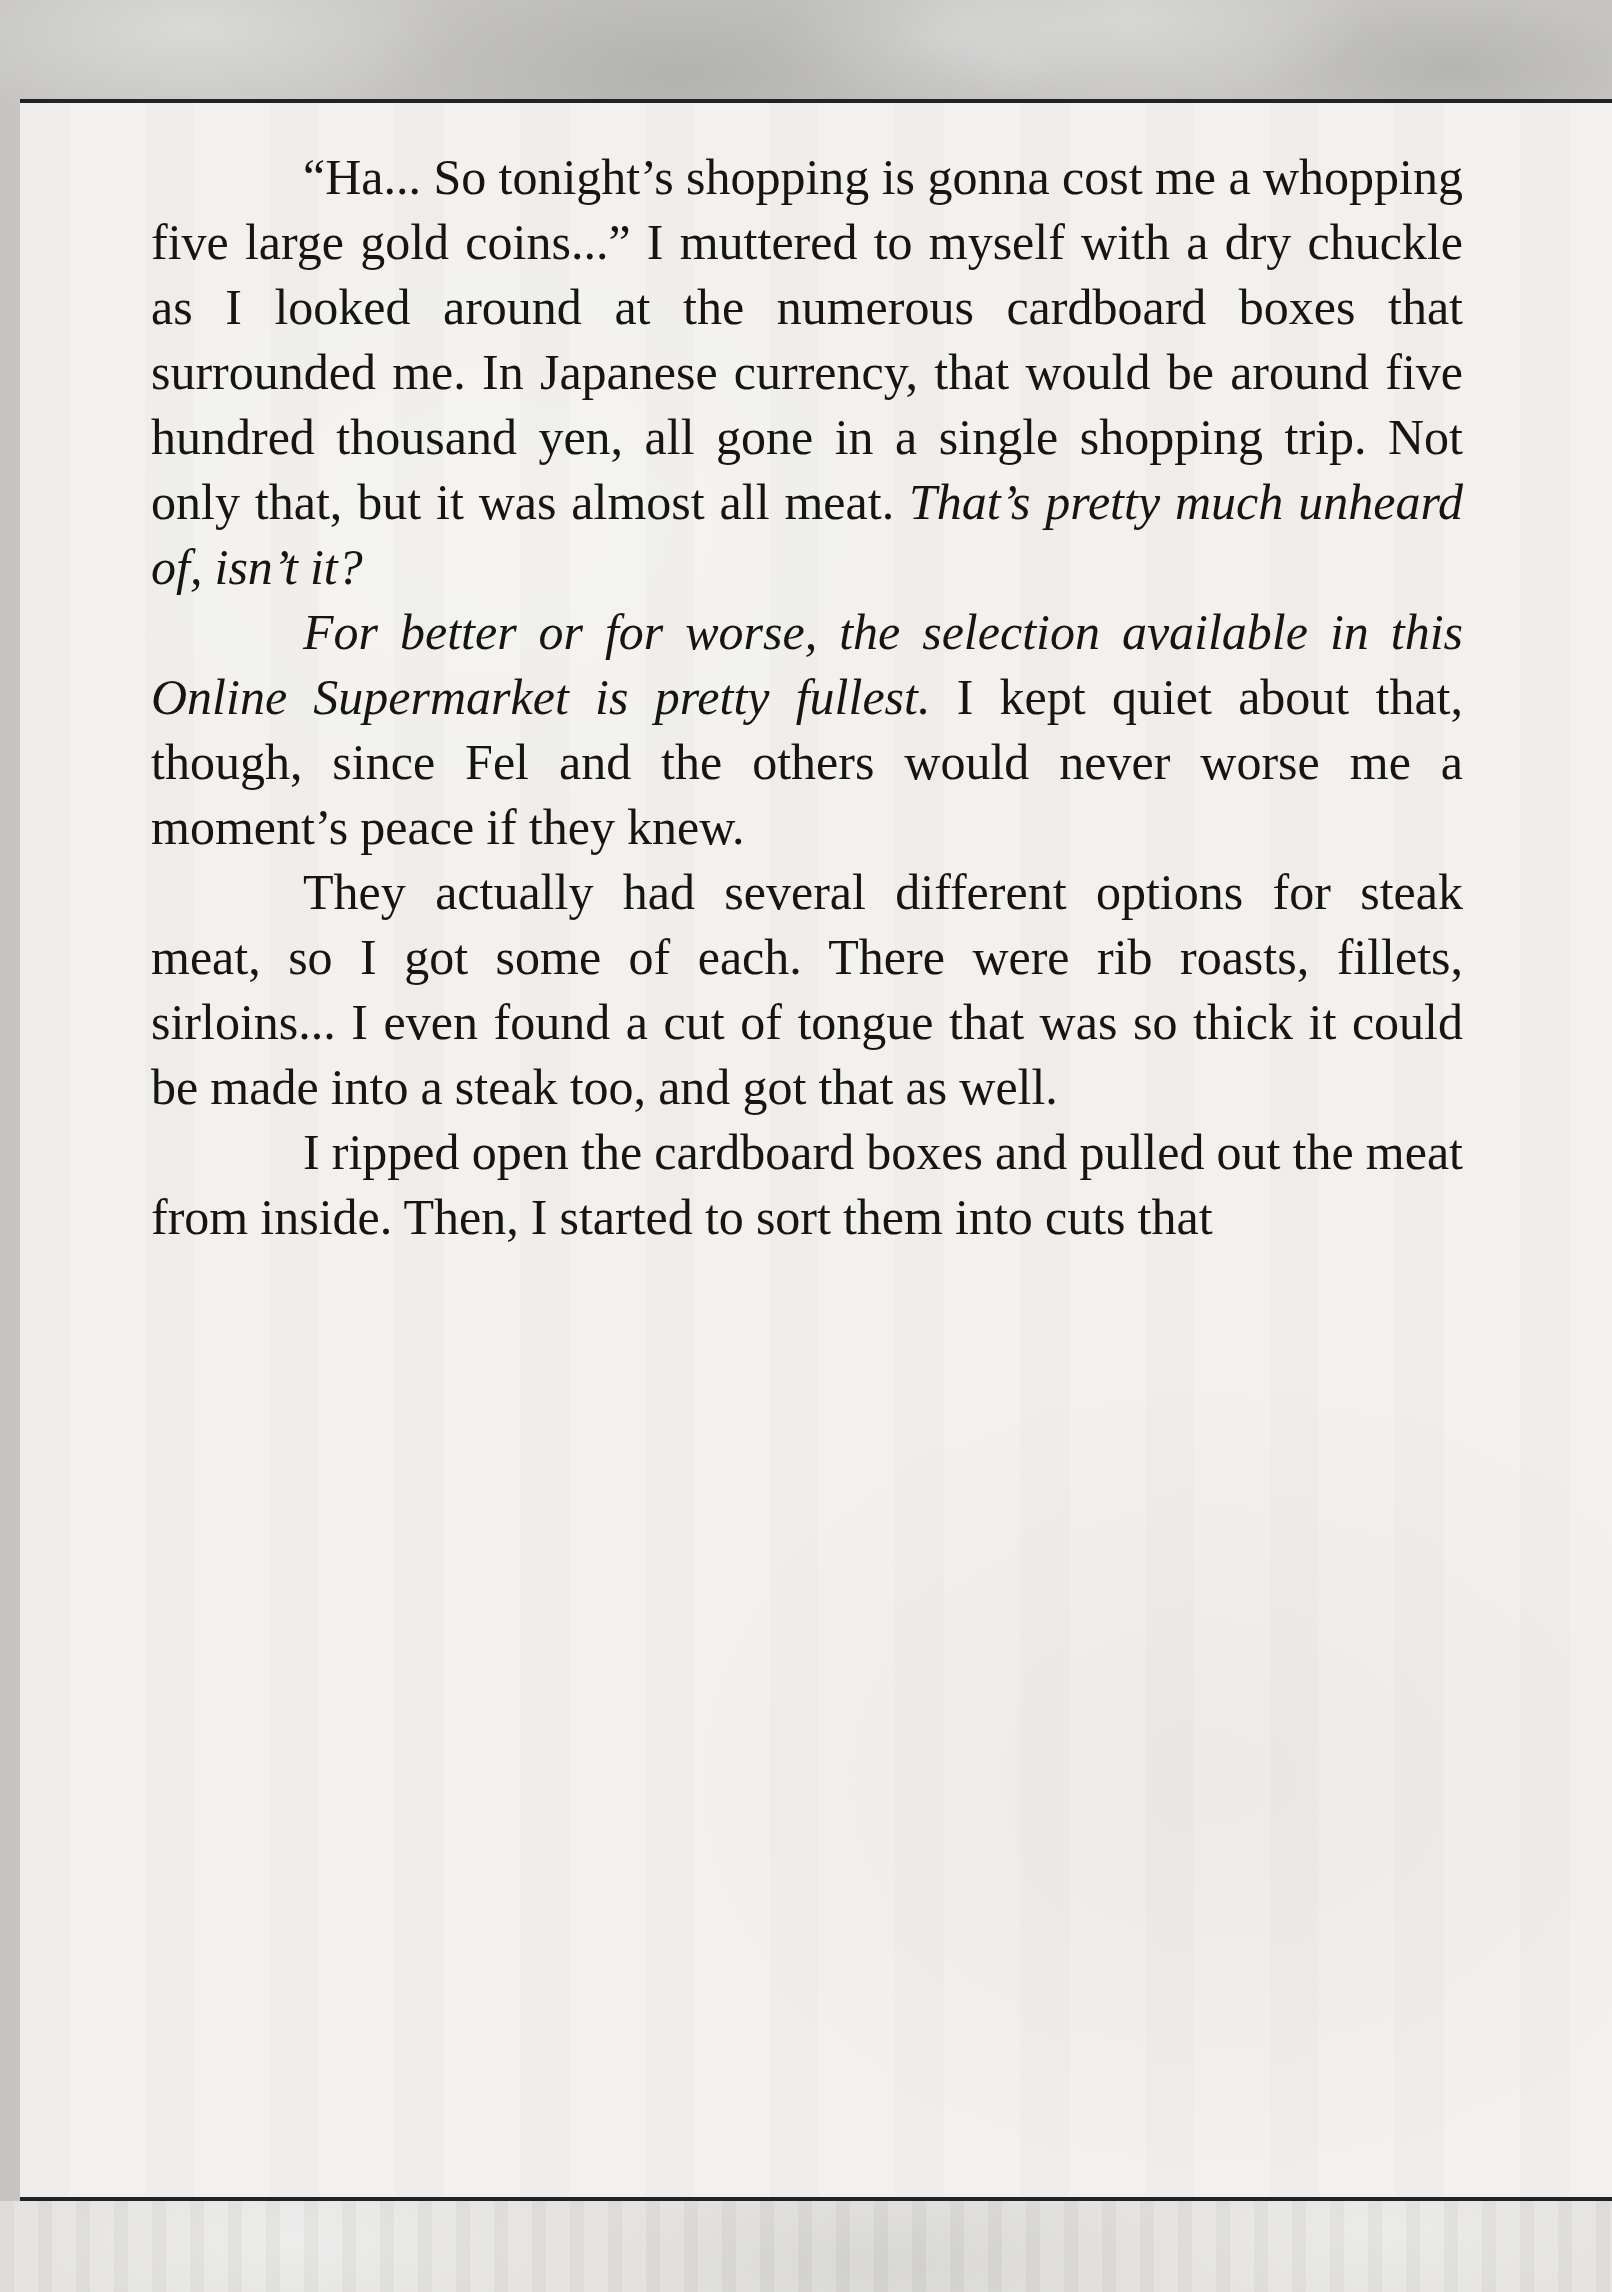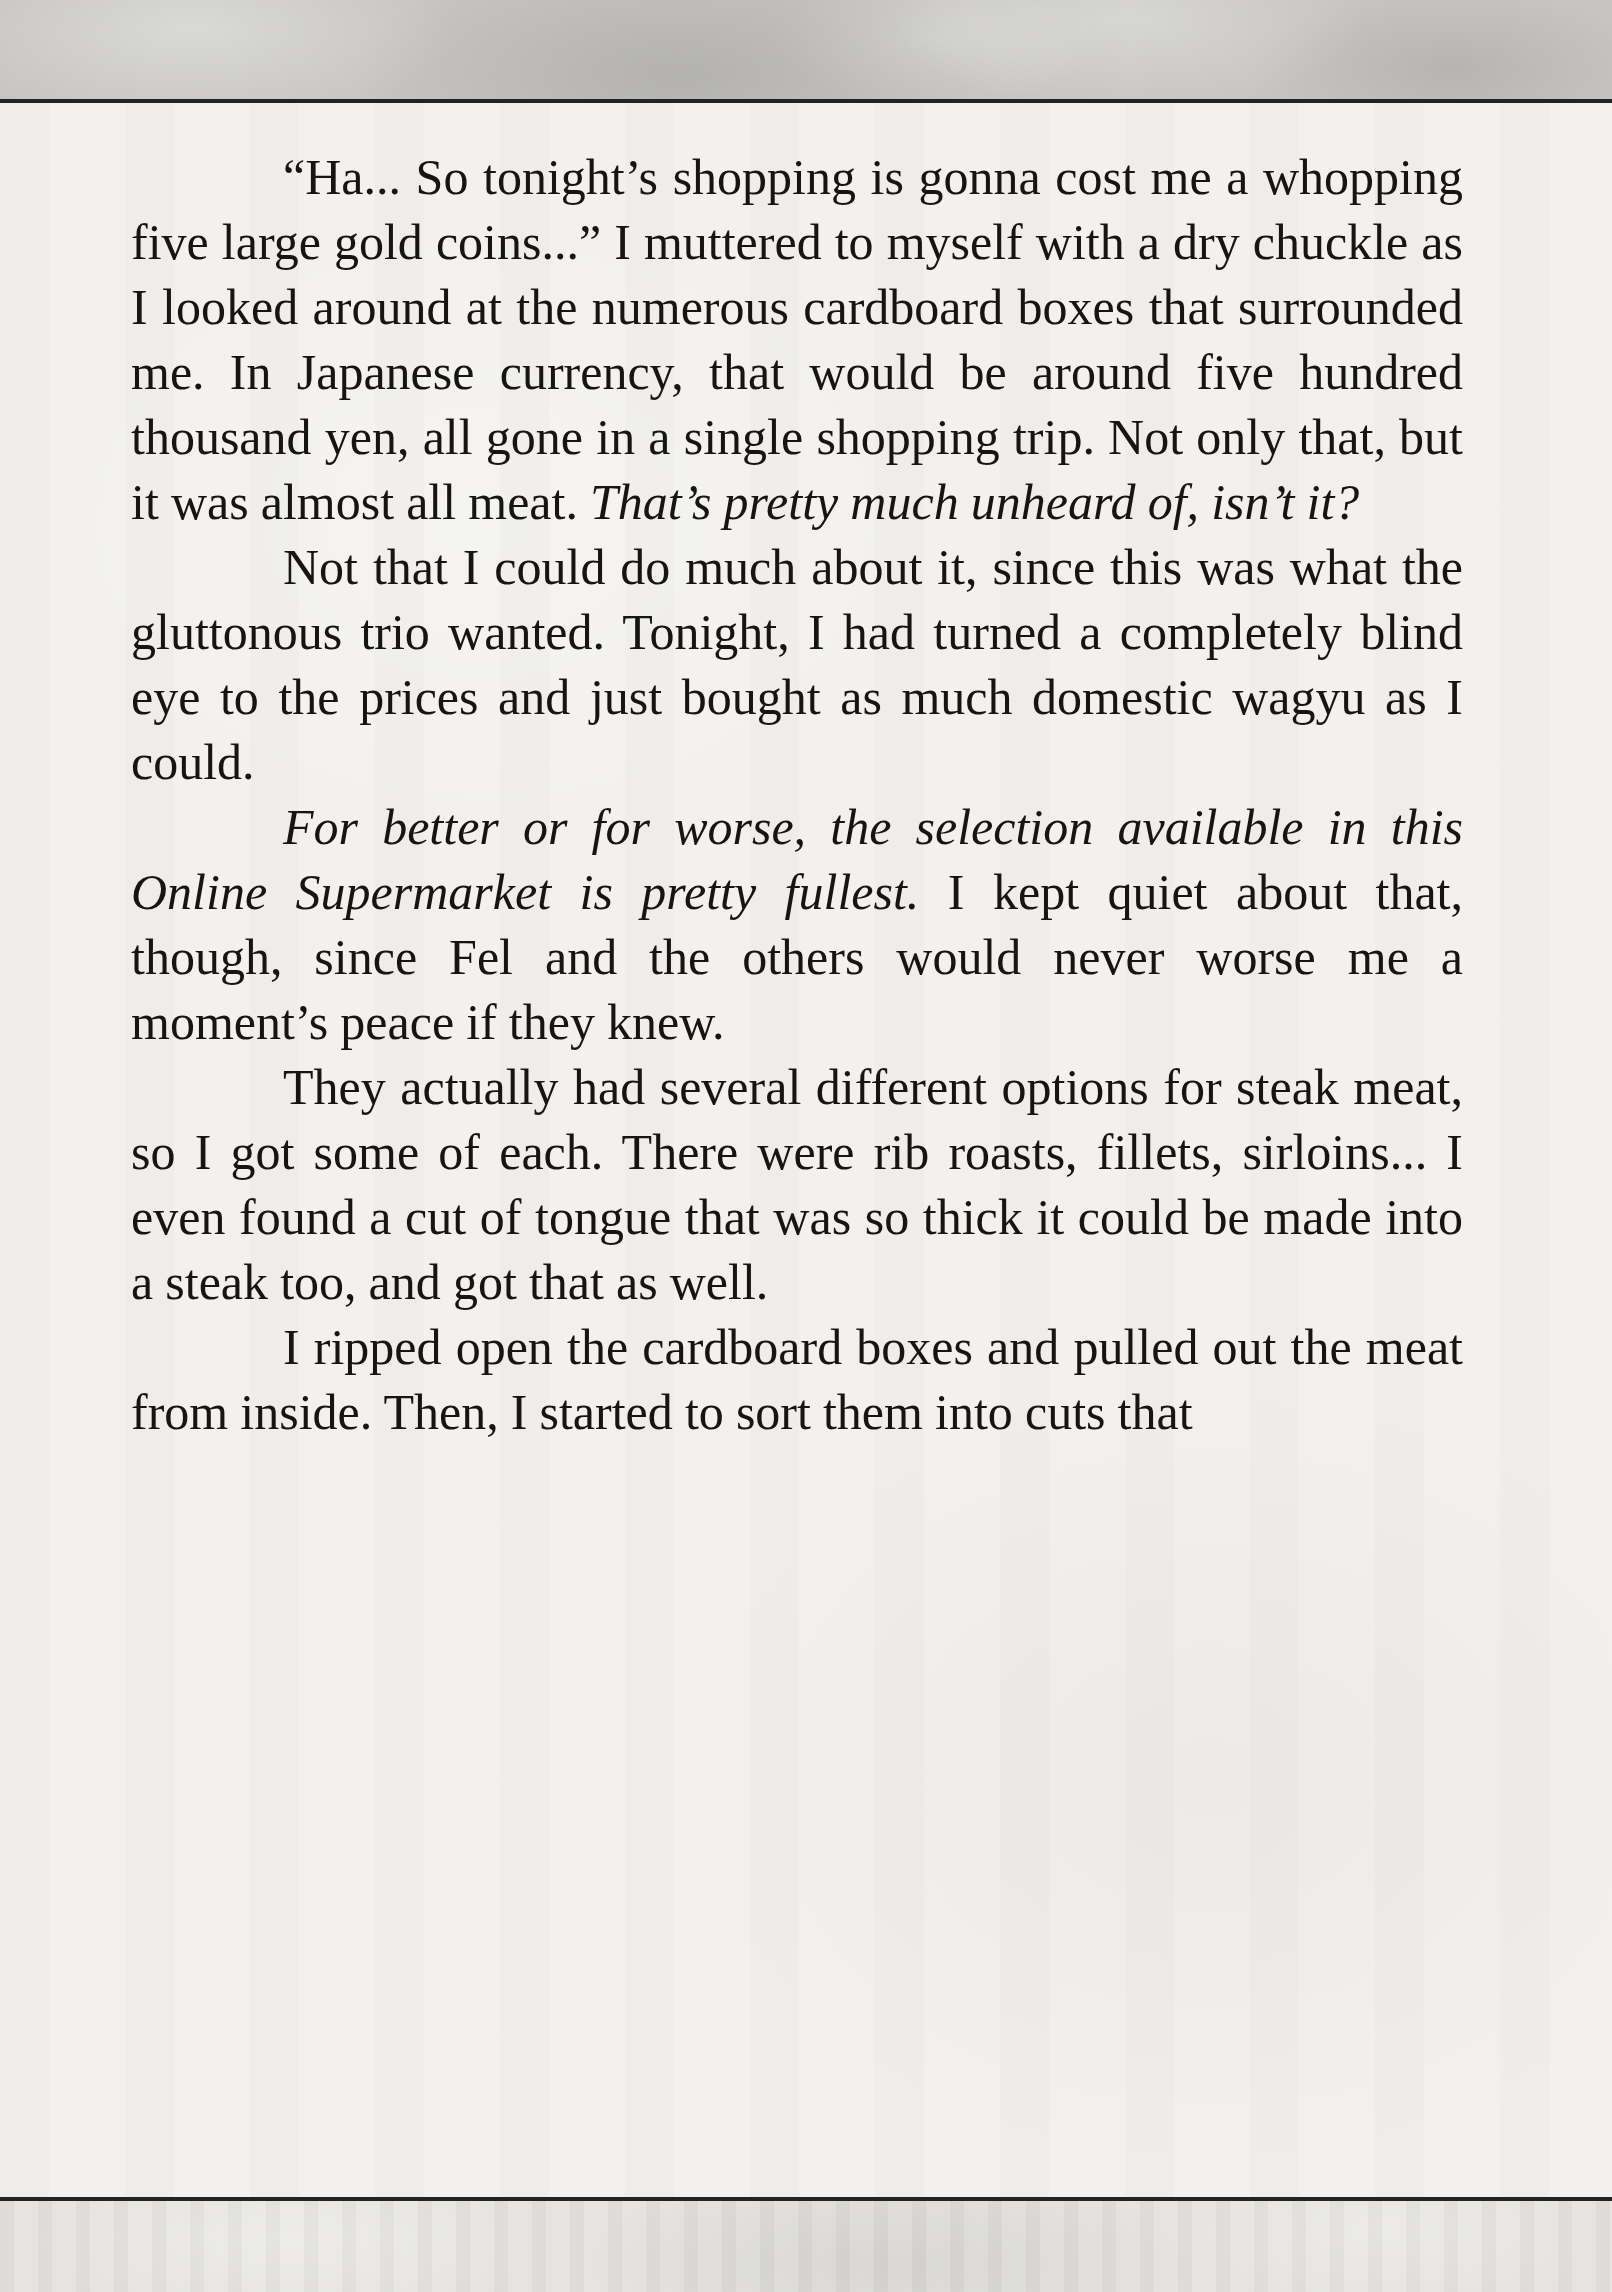--- a/index.html
+++ b/index.html
@@ -50,20 +50,21 @@
   .paper {
     flex: 1 1 auto;
     background-color: var(--paper);
     background-image:
       repeating-linear-gradient(90deg, rgba(0,0,0,0.014) 0 49px, rgba(255,255,255,0.020) 49px 125px),
       radial-gradient(ellipse 627px 448px at 30% 20%, rgba(255,255,255,0.20), rgba(255,255,255,0) 75%),
       radial-gradient(ellipse 716px 537px at 75% 80%, rgba(120,118,115,0.05), rgba(120,118,115,0) 75%);
     border-top: 4.5px solid var(--rule);
     border-bottom: 4.5px solid var(--rule);
     position: relative;
+    margin-left: 20px;
   }
   .text-block {
     padding: 42px 150px 0 131px;
     font-size: 50px;
     line-height: 65px;
     color: var(--text);
     text-align: justify;
     hyphens: none;
     word-spacing: -0.4px;
   }
@@ -76,21 +77,20 @@
   }
 </style>
 </head>
 <body>
 
 <div class="screen">
   <div class="band band-top"></div>
   <div class="paper">
     <div class="text-block">
         <p class="para"><span>“Ha... So tonight’s shopping is gonna cost me a whopping five large gold coins...” I muttered to myself with a dry chuckle as I looked around at the numerous cardboard boxes that surrounded me. In Japanese currency, that would be around five hundred thousand yen, all gone in a single shopping trip. Not only that, but it was almost all meat. </span><em>That’s pretty much unheard of, isn’t it?</em></p>
-        <p class="para"><span>Not that I could do much about it, since this was what the gluttonous trio wanted. Tonight, I had turned a completely blind eye to the prices and just bought as much domestic wagyu as I could.</span></p>
         <p class="para"><em>For better or for worse, the selection available in this Online Supermarket is pretty fullest. </em><span>I kept quiet about that, though, since Fel and the others would never worse me a moment’s peace if they knew.</span></p>
         <p class="para"><span>They actually had several different options for steak meat, so I got some of each. There were rib roasts, fillets, sirloins... I even found a cut of tongue that was so thick it could be made into a steak too, and got that as well.</span></p>
         <p class="para"><span>I ripped open the cardboard boxes and pulled out the meat from inside. Then, I started to sort them into cuts that</span></p>
       </div>
   </div>
   <div class="band band-bottom"></div>
 </div>
 
 
 </body></html>

